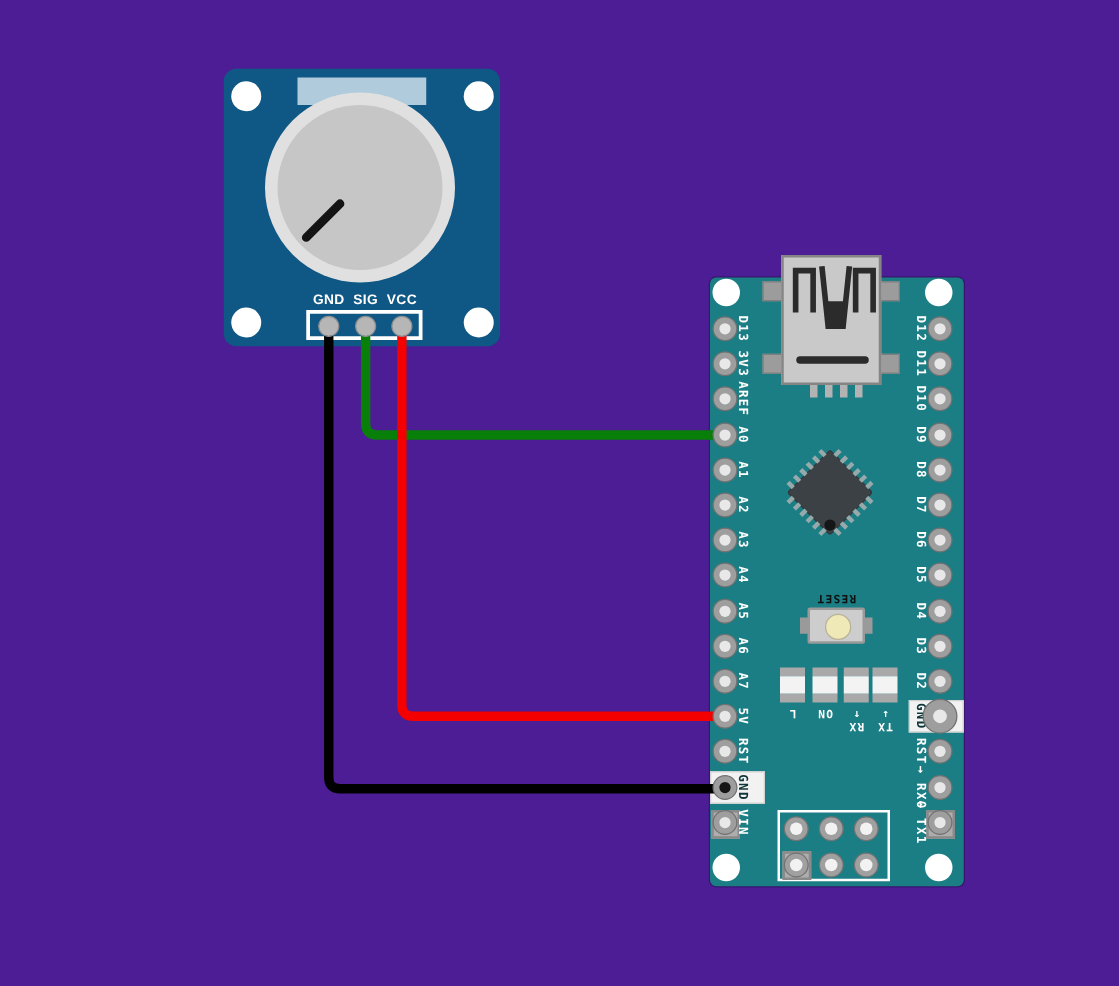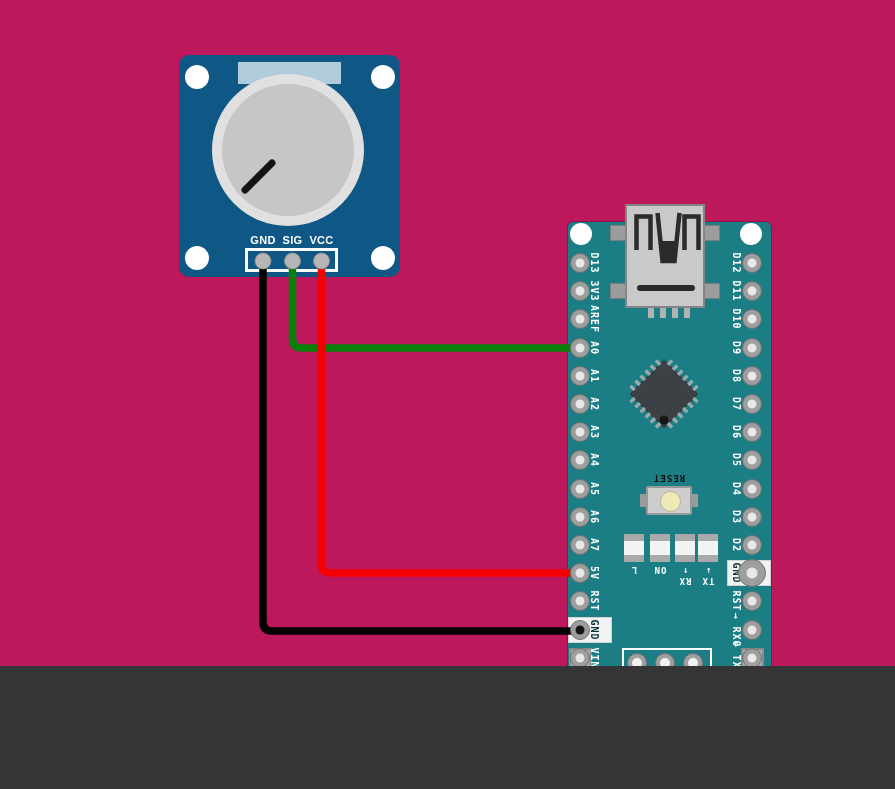--- a/index.html
+++ b/index.html
@@ -1,16 +1,16 @@
 <!DOCTYPE html>
 <html><head>
 <meta charset="utf-8">
 <style>
   html,body{margin:0;padding:0;background:#353535;}
-  #canvas{position:relative;width:895px;height:666px;background:#be185d;overflow:hidden;
+  #canvas{position:relative;width:895px;height:789px;background:#4c1d95;overflow:hidden;
           font-family:"DejaVu Sans Mono",monospace;}
   
   #pot-board{position:absolute;left:179px;top:55px;width:221px;height:222px;
              background:#0f5784;border-radius:10px;}
   .pot-hole{position:absolute;width:24px;height:24px;background:#fff;border-radius:50%;}
   #pot-top-tab{position:absolute;left:59px;top:7px;width:103px;height:22px;
                background:rgba(222,236,245,.78);}
   #knob-ring{position:absolute;left:136px;top:74px;width:152px;height:152px;margin-left:-76px;margin-top:-76px;
              left:109px;top:95px;background:#e0e0e0;border-radius:50%;}
   #knob{position:absolute;left:10px;top:10px;width:132px;height:132px;background:#c6c6c6;border-radius:50%;}

